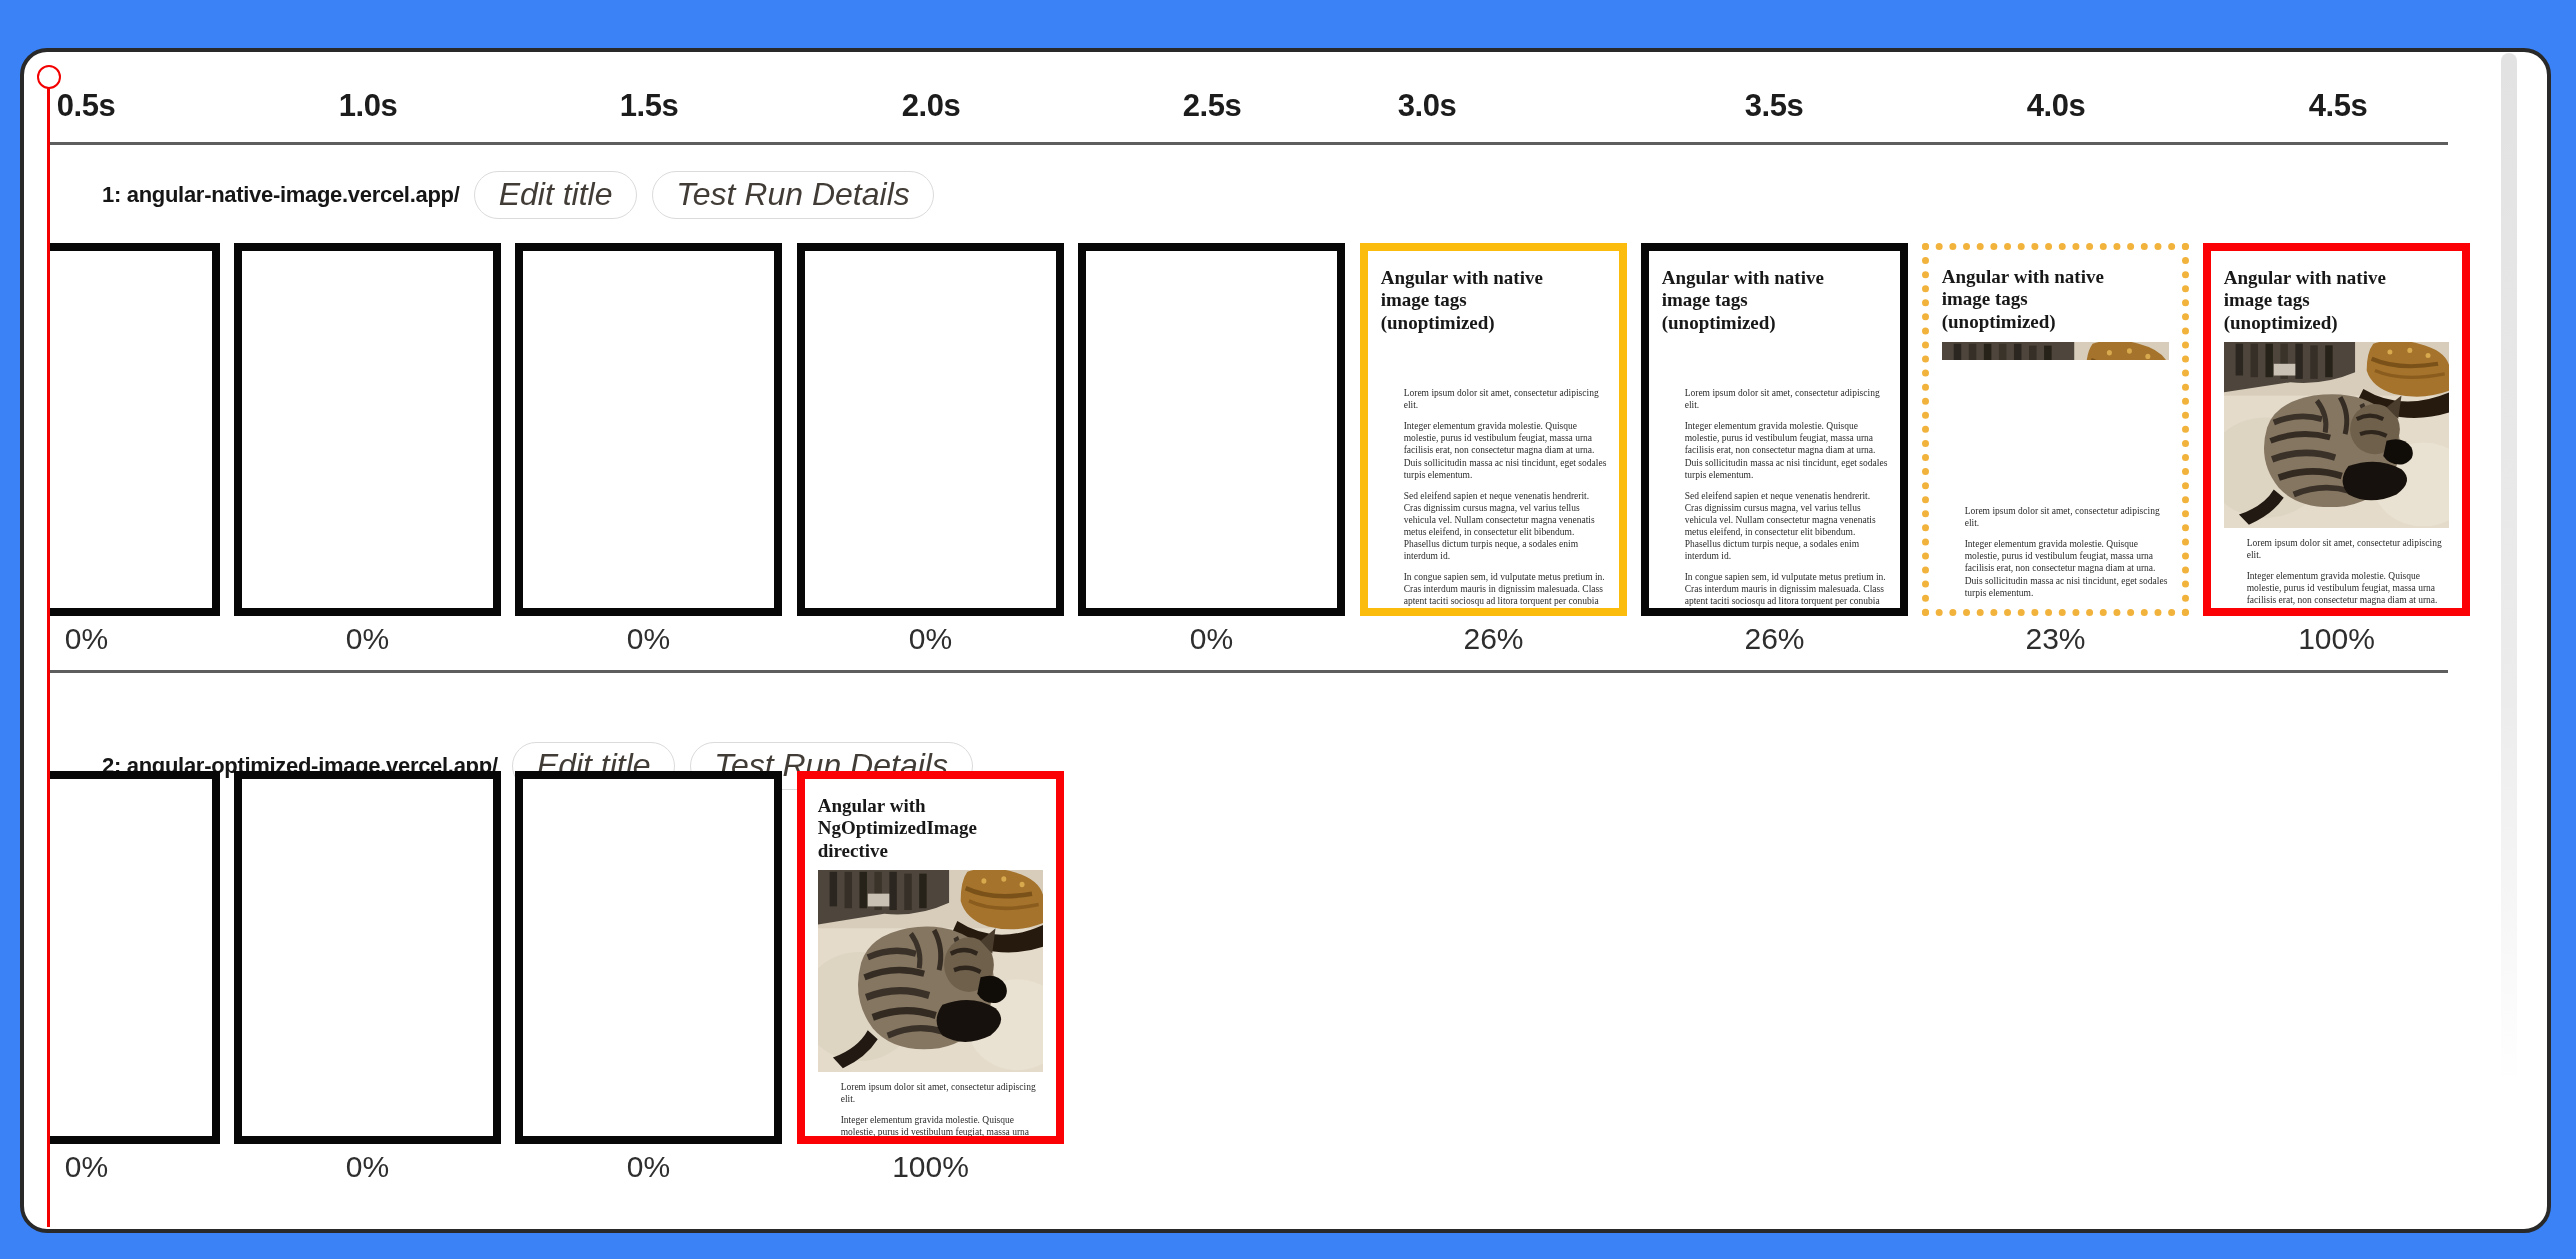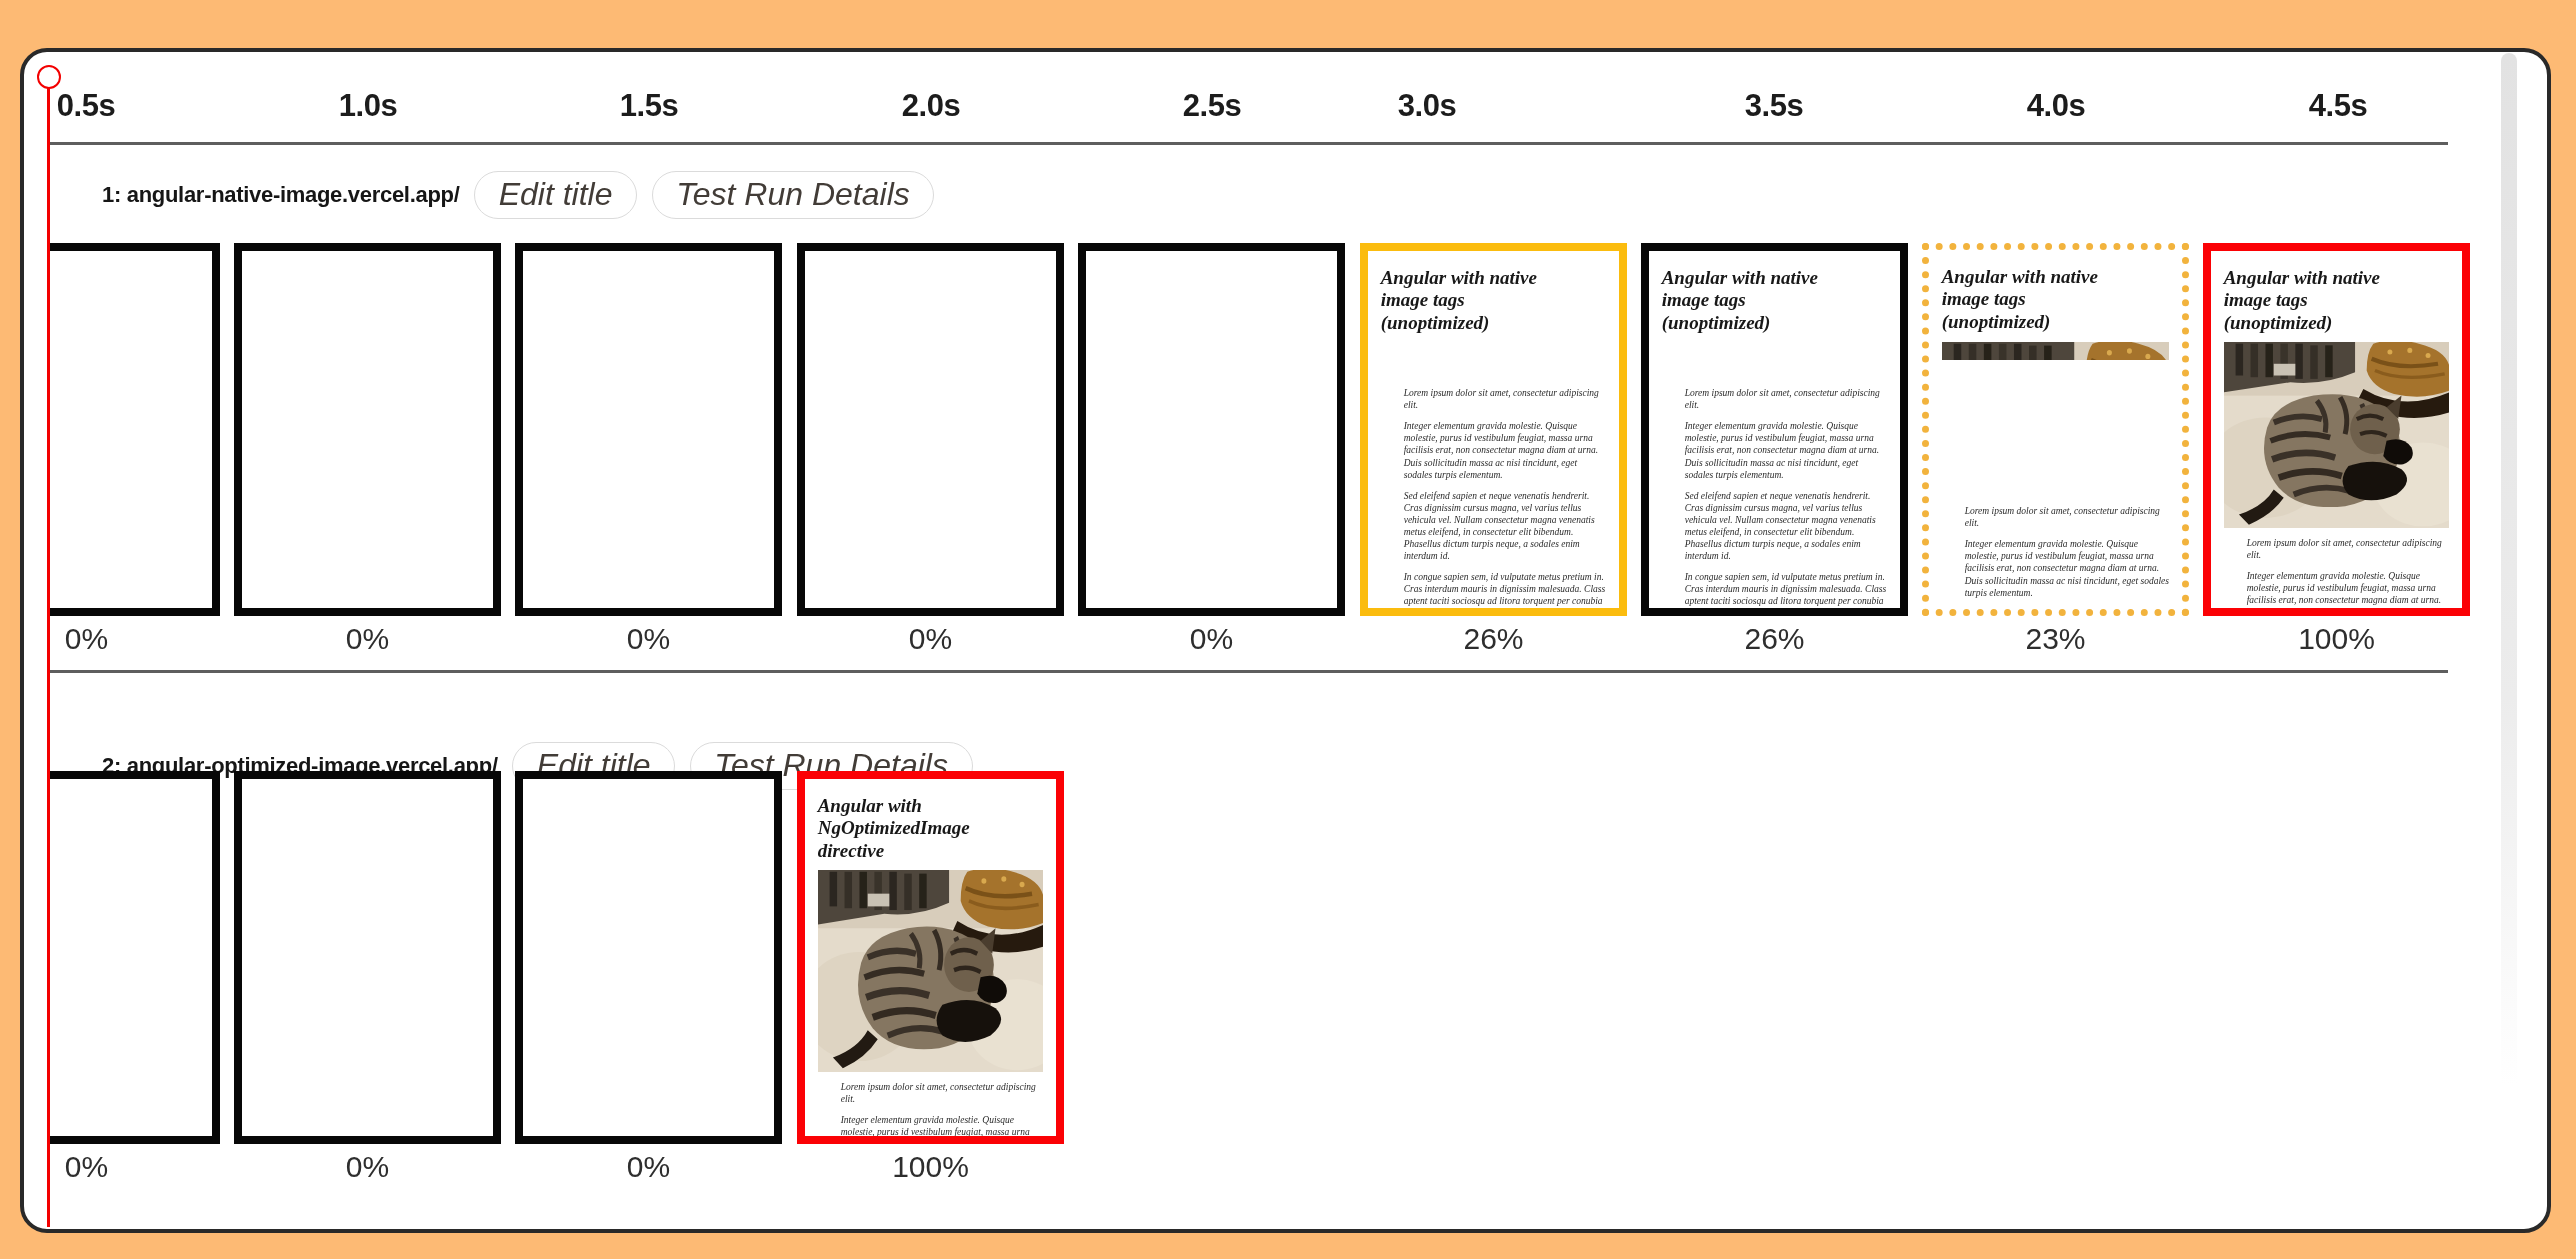--- a/index.html
+++ b/index.html
@@ -1,16 +1,16 @@
 <!DOCTYPE html>
 <html style="font-size:14.5px"><head>
 <meta charset="utf-8">
 <style>
   html,body{margin:0;padding:0;background:#fff;}
-  .canvas{position:relative;width:2576px;height:1260px;background:#fdba74;overflow:hidden;
+  .canvas{position:relative;width:2576px;height:1260px;background:#3b82f6;overflow:hidden;
           font-family:"Liberation Sans","DejaVu Sans",sans-serif;color:#1a1a1a;}
 
   
   .board{position:absolute;left:20px;top:48px;width:2523px;height:1177px;
          border:4.5px solid #292929;border-radius:27px;background:#fff;}
 
   
   .origin-line{position:absolute;left:47px;top:87px;width:2.7px;height:1140px;background:#f30000;z-index:40;}
   .origin-circle{position:absolute;left:37px;top:65px;width:20px;height:20px;border:2.7px solid #f30000;
                  border-radius:50%;background:#fff;z-index:41;}
@@ -30,21 +30,21 @@
   .pill{display:inline-flex;align-items:center;height:48px;padding:0 23.6px;border:1.8px solid #dbdbdb;
         border-radius:25.5px;background:#fff;font-family:inherit;font-size:32px;color:#423c37;cursor:pointer;font-style:italic;}
 
   
   .strip{position:absolute;left:48px;width:2470px;height:414px;overflow:hidden;z-index:10;}
   .strip.r1{top:238px;} .strip.r2{top:766px;}
   .slot{position:absolute;top:0;width:267px;height:414px;}
   .pct{position:absolute;left:0;right:0;top:384px;text-align:center;font-size:30px;color:#2e2e2e;}
 
   .thumb{position:absolute;top:4.5px;left:0;box-sizing:border-box;width:267px;height:373px;background:#fff;
-         border:8.2px solid #070707;overflow:hidden;cursor:pointer;font-style:italic;}
+         border:8.2px solid #070707;overflow:hidden;cursor:pointer;}
   .thumb .inner{position:absolute;inset:0;padding:11px 12.7px;display:flex;flex-direction:column;overflow:hidden;
                 font-family:"Liberation Serif","DejaVu Serif",serif;color:#262626;}
   .b-yellow{border-color:#fbbc0e;}
   .b-red{border-color:#fb0105;}
   .b-dotted{border-style:dotted;border-color:#f2b33d;border-width:7.3px;}
 
   .thumb-title{margin:5.5px 0 0;max-width:195px;font-size:19px;line-height:1.18;font-weight:700;color:#181818;
                font-family:"Liberation Serif","DejaVu Serif",serif;}
   .thumb p{margin:9px 0 0;font-size:9.5px;line-height:1.27;color:#2b2b2b;padding-left:23px;}
   .gap-lg{height:44px;flex:none;}

